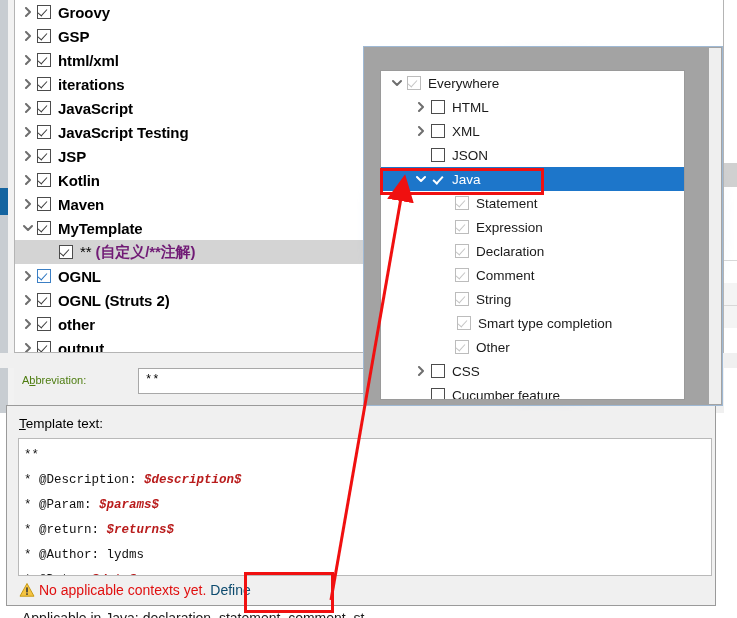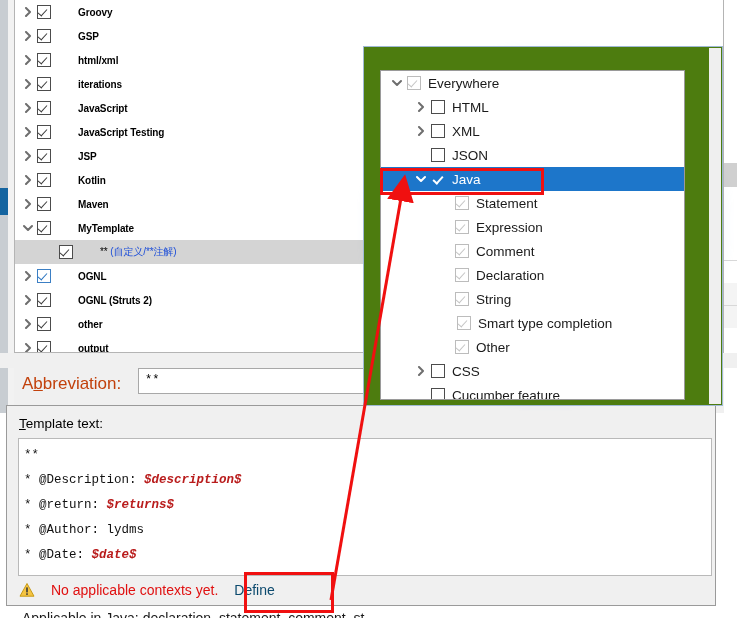--- a/index.html
+++ b/index.html
@@ -53,44 +53,43 @@
   }
   .cbox.blue { border-color: #3b7fc4; }
   .cbox.check::after {
     content: ""; position: absolute;
     left: 2px; top: 1px; width: 4px; height: 8px;
     border: solid #3c3c3c; border-width: 0 1.6px 1.6px 0;
     transform: rotate(42deg);
   }
   .cbox.blue.check::after { border-color: #2a74c0; }
   .tree-label {
-    font-size: 10px; color: #000000; font-weight: bold;
+    font-size: 15px; color: #000000; font-weight: bold;
     letter-spacing: -0.1px;
-    margin-left: 20px;
   }
   .tree-label.plain { font-weight: normal; }
-  .tree-label .dim { color: #1d4ed8; font-weight: normal; }
+  .tree-label .dim { color: #701a75; font-weight: bold; }
 
   
   .bg-strip {
     position: absolute; left: 0; top: 353px; width: 737px; height: 15px;
     background: #f0f0f0;
   }
   .bg-lower {
     position: absolute; left: 0; top: 353px; width: 737px; height: 60px;
     background: #f0f0f0;
   }
 
   
   .abbrev-row {
     position: absolute; left: 14px; top: 368px; width: 710px; height: 32px;
   }
   .abbrev-label {
     position: absolute; left: 8px; top: 6px;
-    font-size: 17px; color: #c2410c;
+    font-size: 11px; color: #4d7c0f;
   }
   .abbrev-label u { text-decoration: underline; }
   .abbrev-input {
     position: absolute; left: 124px; top: 0; width: 228px; height: 26px;
     border: 1px solid #a8a8a8; background: #ffffff; box-sizing: border-box;
     font-size: 12px; color: #000;
     padding: 4px 6px; font-family: "Liberation Mono", monospace;
   }
 
   
@@ -110,42 +109,42 @@
     overflow: hidden;
     font-family: "Liberation Mono", monospace;
     font-size: 12.5px; color: #111;
     padding: 4px 0 0 5px;
   }
   .tmpl-line { height: 25px; line-height: 25px; white-space: pre; }
   .tmpl-var { color: #b91c1c; font-weight: bold; font-style: italic; }
 
   .tmpl-status {
     position: absolute; left: 12px; top: 176px;
-    display: flex; align-items: flex-start; gap: 16px;
+    display: flex; align-items: flex-start; gap: 4px;
     font-size: 14px;
   }
   .warn-icon { width: 16px; height: 16px; flex: none; }
   .status-text { color: #e01010; }
   .status-link { color: #0c4a6e; }
 
   
   .below-text {
     position: absolute; left: 22px; top: 610px;
     font-size: 14px; color: #1a1a1a; white-space: nowrap;
   }
 
   
   .popup-shadow {
     position: absolute; left: 358px; top: 41px; width: 375px; height: 369px;
     background: radial-gradient(ellipse at center, rgba(120,170,220,0.55), rgba(120,170,220,0.0) 72%);
     filter: blur(1px);
   }
   .popup {
     position: absolute; left: 363px; top: 46px; width: 360px; height: 360px;
-    background: #4d7c0f; border: 1px solid #9fb9d4; box-sizing: border-box;
+    background: #a3a3a3; border: 1px solid #9fb9d4; box-sizing: border-box;
   }
   .popup-inner {
     position: absolute; left: 16px; top: 23px; width: 305px; height: 330px;
     background: #ffffff; border: 1px solid #9a9a9a; box-sizing: border-box;
     overflow: hidden;
   }
   .p-row {
     height: 24px; display: flex; align-items: center; white-space: nowrap;
     box-sizing: border-box;
   }
@@ -353,20 +352,21 @@
   <div class="abbrev-row">
     <div class="abbrev-label"><span>A</span><u>b</u><span>breviation:</span></div>
     <div class="abbrev-input">**</div>
   </div>
 
   <div class="tmpl-panel">
     <div class="tmpl-label"><u>T</u><span>emplate text:</span></div>
     <div class="tmpl-editor" id="tmpl-editor">
         <div class="tmpl-line"><span>**</span></div>
         <div class="tmpl-line"><span>* @Description: </span><span class="tmpl-var">$description$</span></div>
+        <div class="tmpl-line"><span>* @Param: </span><span class="tmpl-var">$params$</span></div>
         <div class="tmpl-line"><span>* @return: </span><span class="tmpl-var">$returns$</span></div>
         <div class="tmpl-line"><span>* @Author: lydms</span></div>
         <div class="tmpl-line"><span>* @Date: </span><span class="tmpl-var">$date$</span></div>
       </div>
     <div class="tmpl-status">
       <svg class="warn-icon" viewBox="0 0 16 16">
         <polygon points="8,1.5 15,14.2 1,14.2" fill="#f5c442" stroke="#c79a16" stroke-width="1"></polygon>
         <rect x="7.2" y="5.4" width="1.6" height="5" fill="#3a3a3a"></rect>
         <rect x="7.2" y="11.3" width="1.6" height="1.6" fill="#3a3a3a"></rect>
       </svg>
@@ -427,26 +427,26 @@
           <span class="p-label">Statement</span>
         </div>
         <div class="p-row" style="padding-left: 54px;">
           <span class="p-arrow"></span>
           <span class="pbox greyed check"></span>
           <span class="p-label">Expression</span>
         </div>
         <div class="p-row" style="padding-left: 54px;">
           <span class="p-arrow"></span>
           <span class="pbox greyed check"></span>
+          <span class="p-label">Declaration</span>
+        </div>
+        <div class="p-row" style="padding-left: 54px;">
+          <span class="p-arrow"></span>
+          <span class="pbox greyed check"></span>
           <span class="p-label">Comment</span>
-        </div>
-        <div class="p-row" style="padding-left: 54px;">
-          <span class="p-arrow"></span>
-          <span class="pbox greyed check"></span>
-          <span class="p-label">Declaration</span>
         </div>
         <div class="p-row" style="padding-left: 54px;">
           <span class="p-arrow"></span>
           <span class="pbox greyed check"></span>
           <span class="p-label">String</span>
         </div>
         <div class="p-row" style="padding-left: 56px;">
           <span class="p-arrow"></span>
           <span class="pbox greyed check"></span>
           <span class="p-label">Smart type completion</span>

